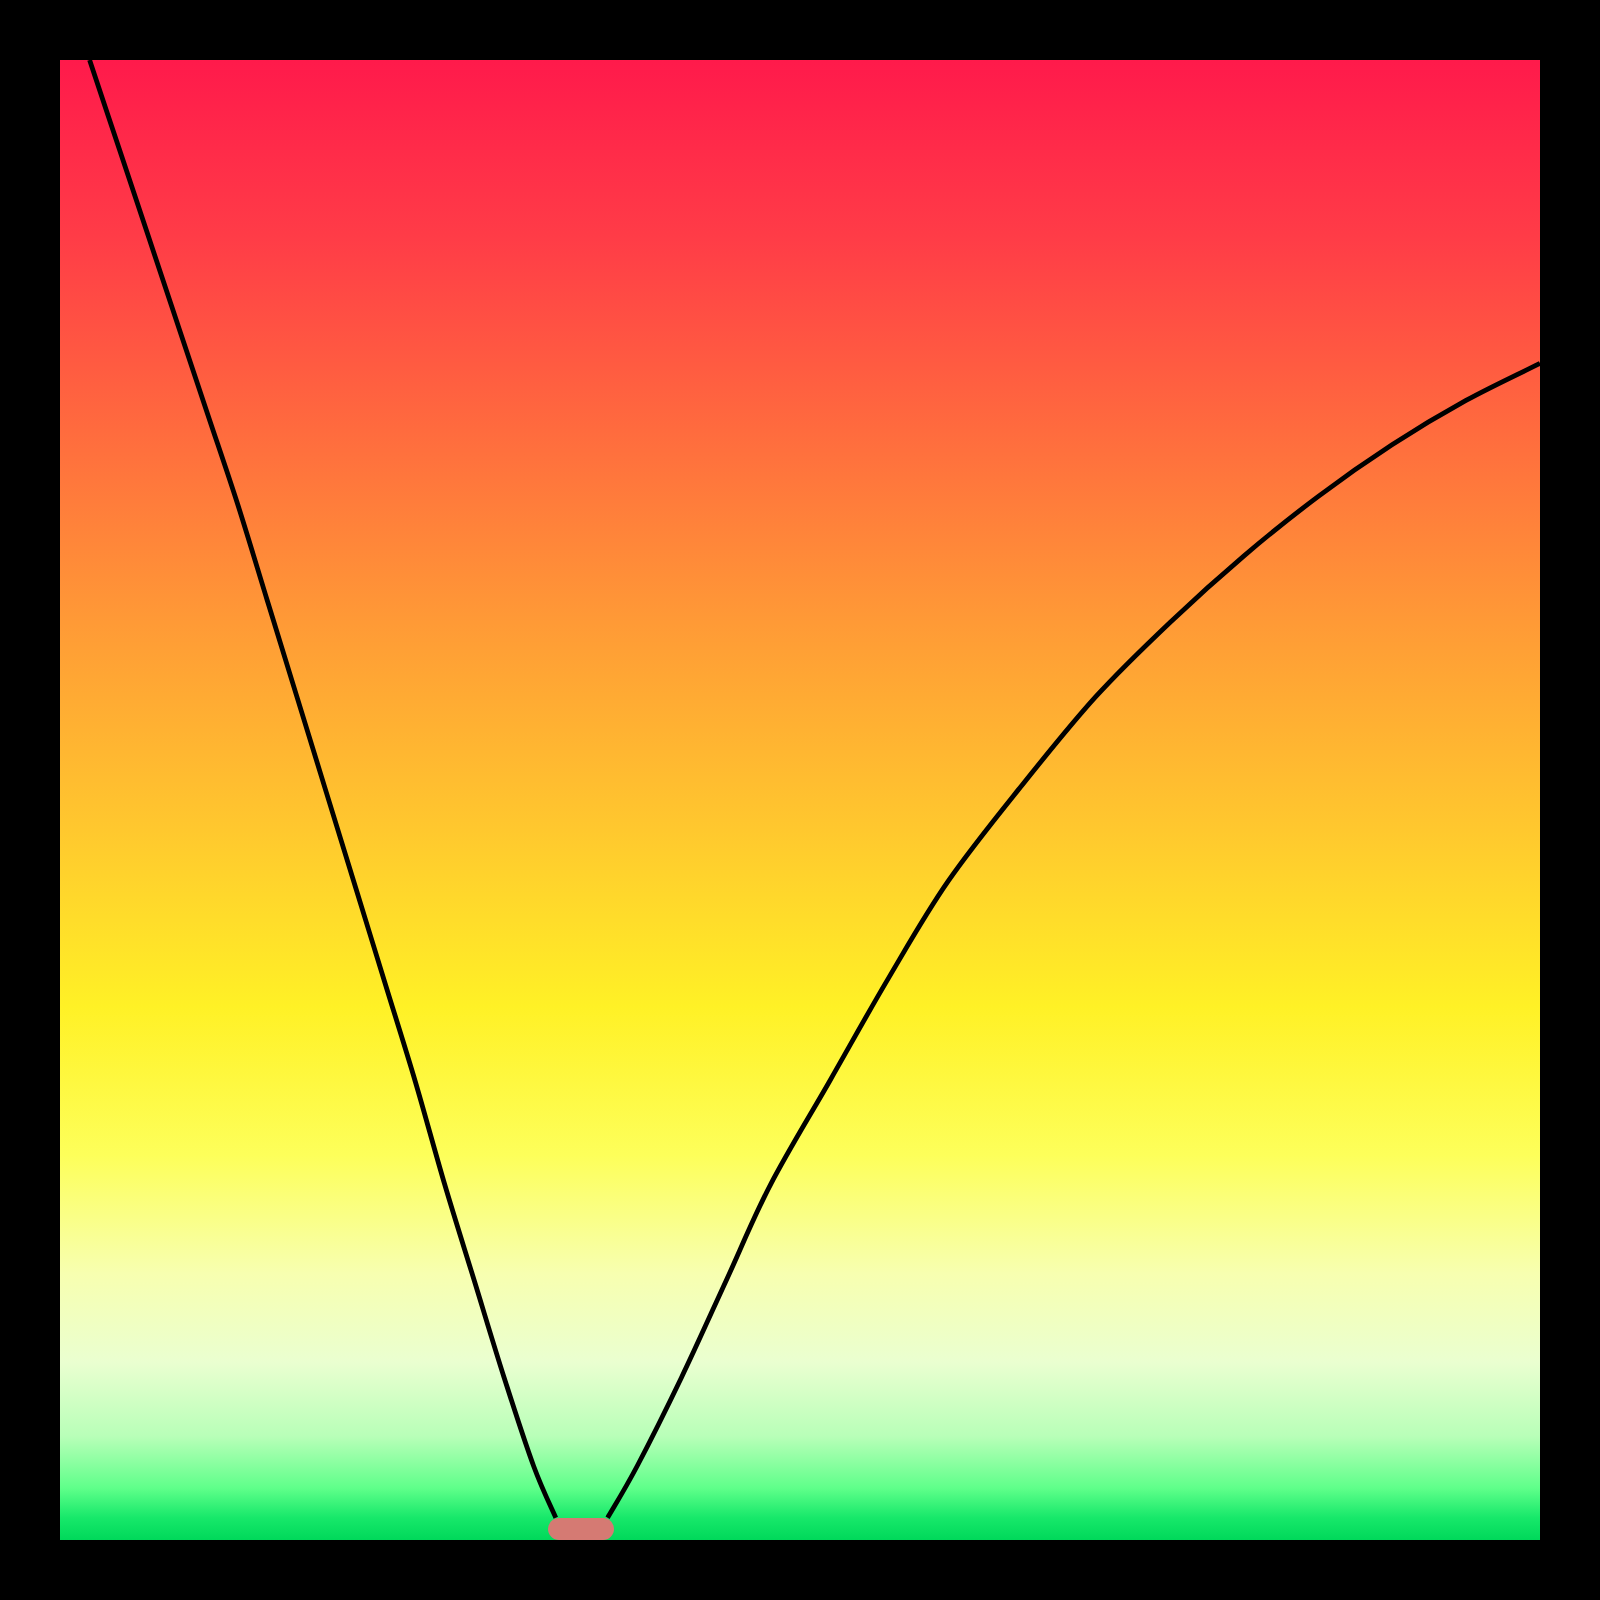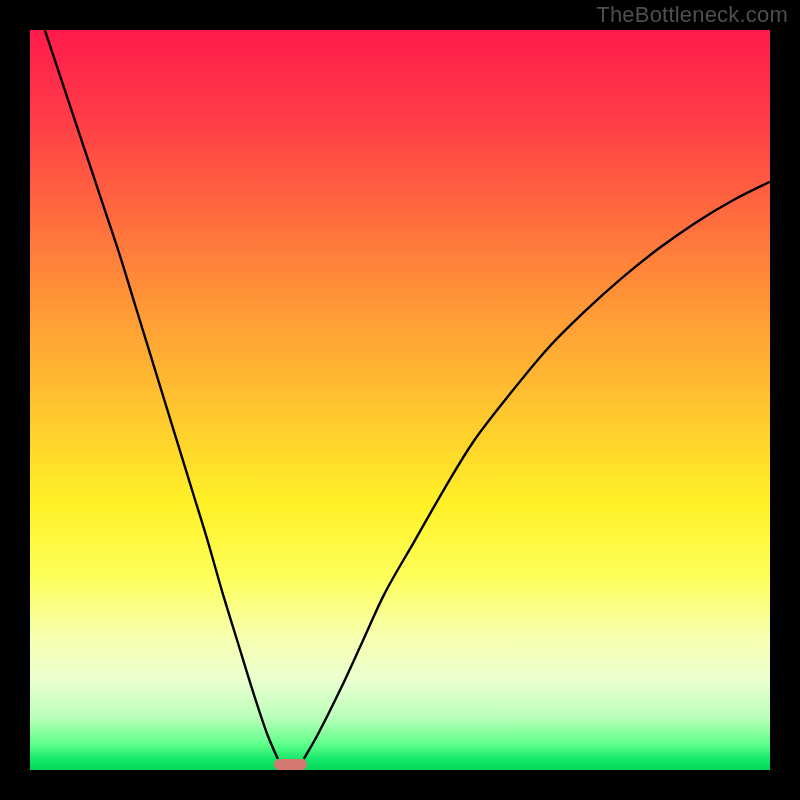--- a/index.html
+++ b/index.html
@@ -53,21 +53,20 @@
     border-radius: 8px;
   }
 </style>
 </head>
 <body>
 
 <div class="frame">
 
   <div class="plot-area" id="plot-area" style="left: 30px; top: 30px; width: 740px; height: 740px;"></div>
 
-  <div class="watermark" id="watermark" style="right: 12px; top: 2px;">TheBottleneck.com</div>
 
   <svg class="curve" id="curve-svg" width="800" height="800">
     <path id="curve-path" d="M 44.8 30 C 47.266666666666666 37.40000000000001, 54.666666666666664 59.6000000000001, 59.6 74.40000000000009 C 64.53333333333333 89.20000000000009, 69.46666666666667 103.99999999999996, 74.4 118.79999999999995 C 79.33333333333334 133.59999999999994, 84.26666666666667 148.40000000000003, 89.2 163.20000000000005 C 94.13333333333334 178.00000000000006, 99.06666666666666 192.80000000000004, 104 207.60000000000002 C 108.93333333333334 222.4, 113.86666666666666 236.58333333333334, 118.8 252 C 123.73333333333333 267.41666666666663, 128.66666666666669 284.0666666666666, 133.60000000000002 300.09999999999997 C 138.53333333333336 316.1333333333333, 143.46666666666667 332.1666666666667, 148.4 348.20000000000005 C 153.33333333333334 364.2333333333334, 158.26666666666665 380.2666666666667, 163.2 396.3 C 168.13333333333333 412.3333333333333, 173.06666666666666 428.3666666666667, 178 444.4 C 182.93333333333334 460.4333333333333, 187.86666666666667 476.46666666666664, 192.8 492.5 C 197.73333333333335 508.53333333333336, 202.66666666666666 523.95, 207.6 540.6 C 212.53333333333333 557.25, 217.46666666666667 575.75, 222.4 592.4 C 227.33333333333334 609.05, 232.26666666666668 624.4666666666667, 237.20000000000002 640.5 C 242.13333333333335 656.5333333333333, 247.06666666666666 673.1833333333334, 252 688.6 C 256.93333333333334 704.0166666666667, 262.48333333333335 721.2833333333333, 266.8 733 C 271.1166666666667 744.7166666666667, 276.04999999999995 754.5833333333333, 277.9 758.9 M 303.8 758.9 C 306.26666666666665 754.5833333333333, 312.43333333333334 744.7166666666667, 318.6 733 C 324.7666666666667 721.2833333333333, 333.40000000000003 704.0166666666667, 340.8 688.6 C 348.2 673.1833333333334, 355.6 656.5333333333333, 363 640.5 C 370.4 624.4666666666667, 376.56666666666666 609.05, 385.2 592.4 C 393.8333333333333 575.75, 404.93333333333334 557.8666666666667, 414.8 540.6 C 424.6666666666667 523.3333333333334, 434.53333333333336 505.45000000000005, 444.40000000000003 488.8 C 454.2666666666667 472.15, 462.9 456.73333333333335, 474 440.7 C 485.1 424.66666666666663, 498.6666666666667 408.01666666666665, 511 392.59999999999997 C 523.3333333333334 377.1833333333333, 535.6666666666666 361.7666666666667, 548 348.20000000000005 C 560.3333333333334 334.6333333333334, 572.6666666666666 322.9166666666667, 585 311.2 C 597.3333333333334 299.4833333333333, 609.6666666666666 288.3833333333333, 622 277.9 C 634.3333333333334 267.41666666666663, 646.6666666666666 257.55000000000007, 659 248.30000000000007 C 671.3333333333334 239.05000000000007, 683.6666666666666 230.41666666666666, 696 222.39999999999998 C 708.3333333333334 214.3833333333333, 720.6666666666666 206.98333333333326, 733 200.19999999999993 C 745.3333333333334 193.4166666666666, 763.8333333333334 184.78333333333327, 770 181.69999999999993" stroke="#000000" stroke-width="2.4" fill="none"></path>
   </svg>
 
   <div class="marker" id="cusp-marker" style="left: 273.9px; top: 758.58px; width: 33px; height: 11px; background: rgb(213, 122, 115);"></div>
 
 </div>
 
 </body></html>

